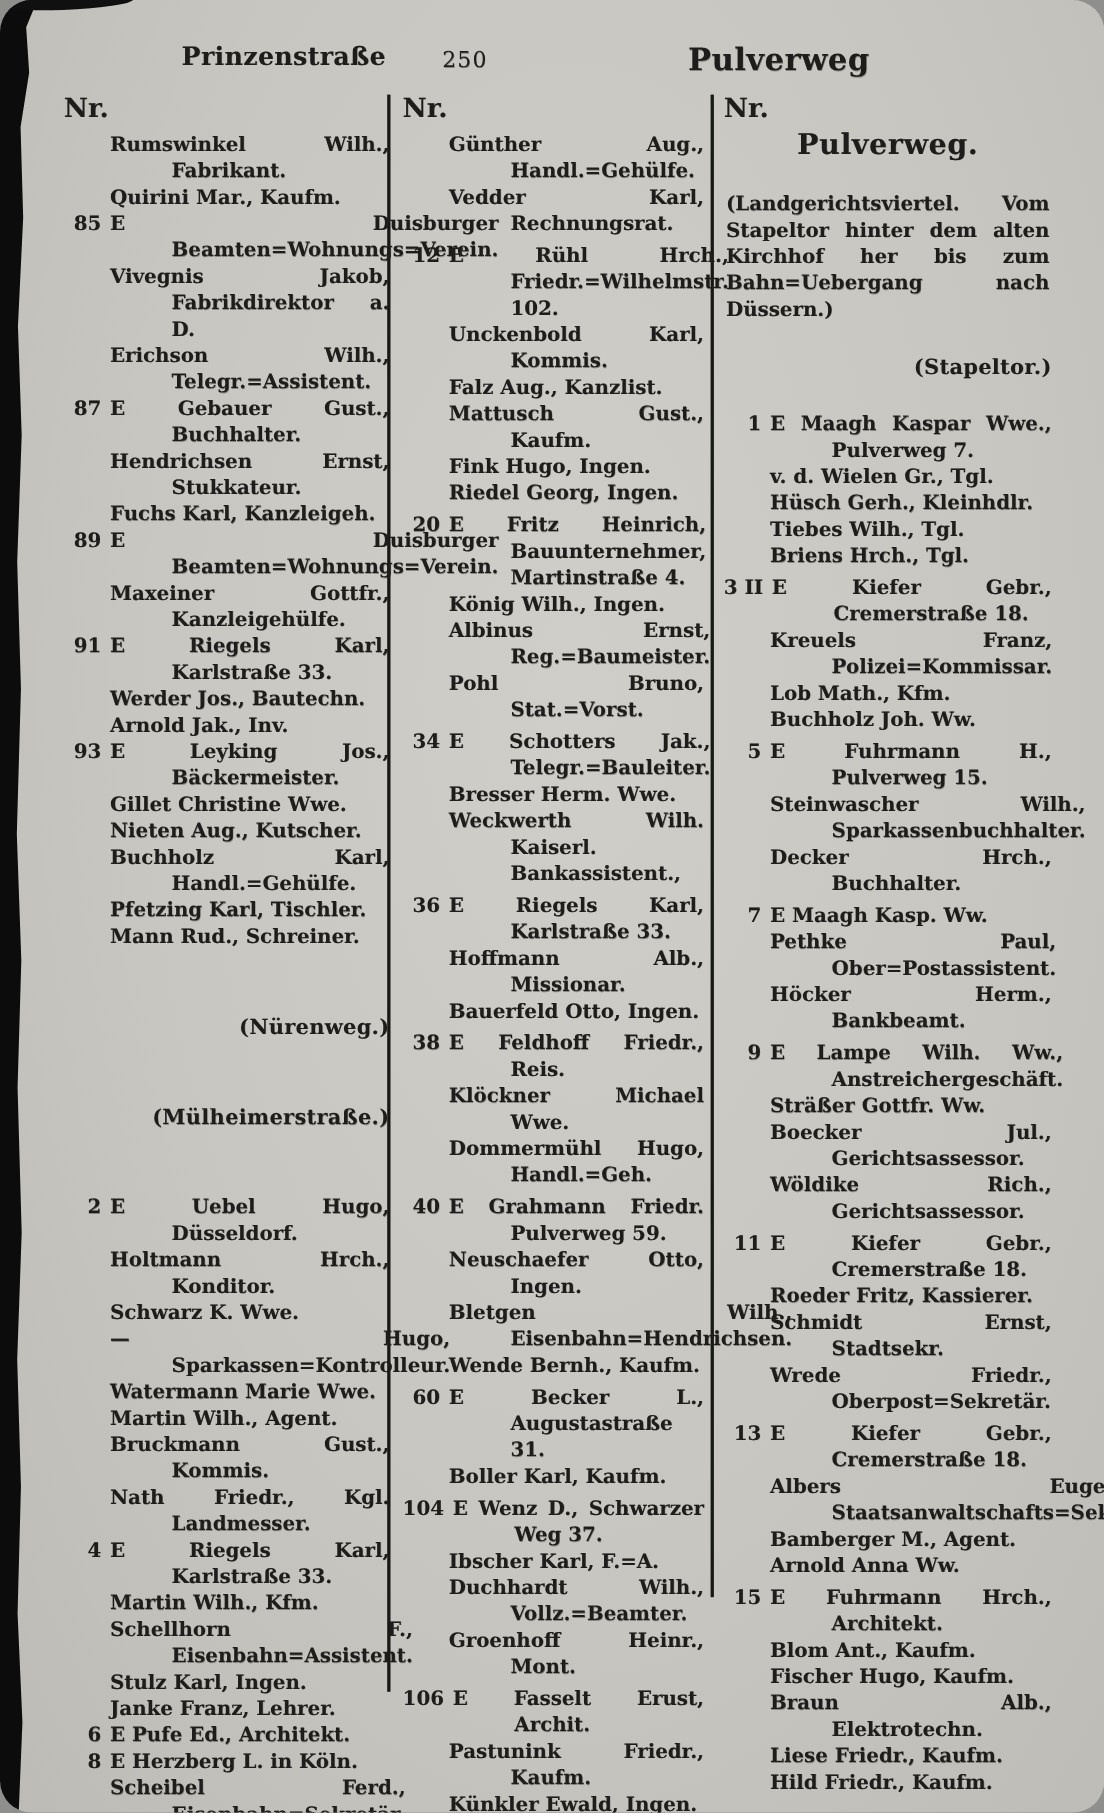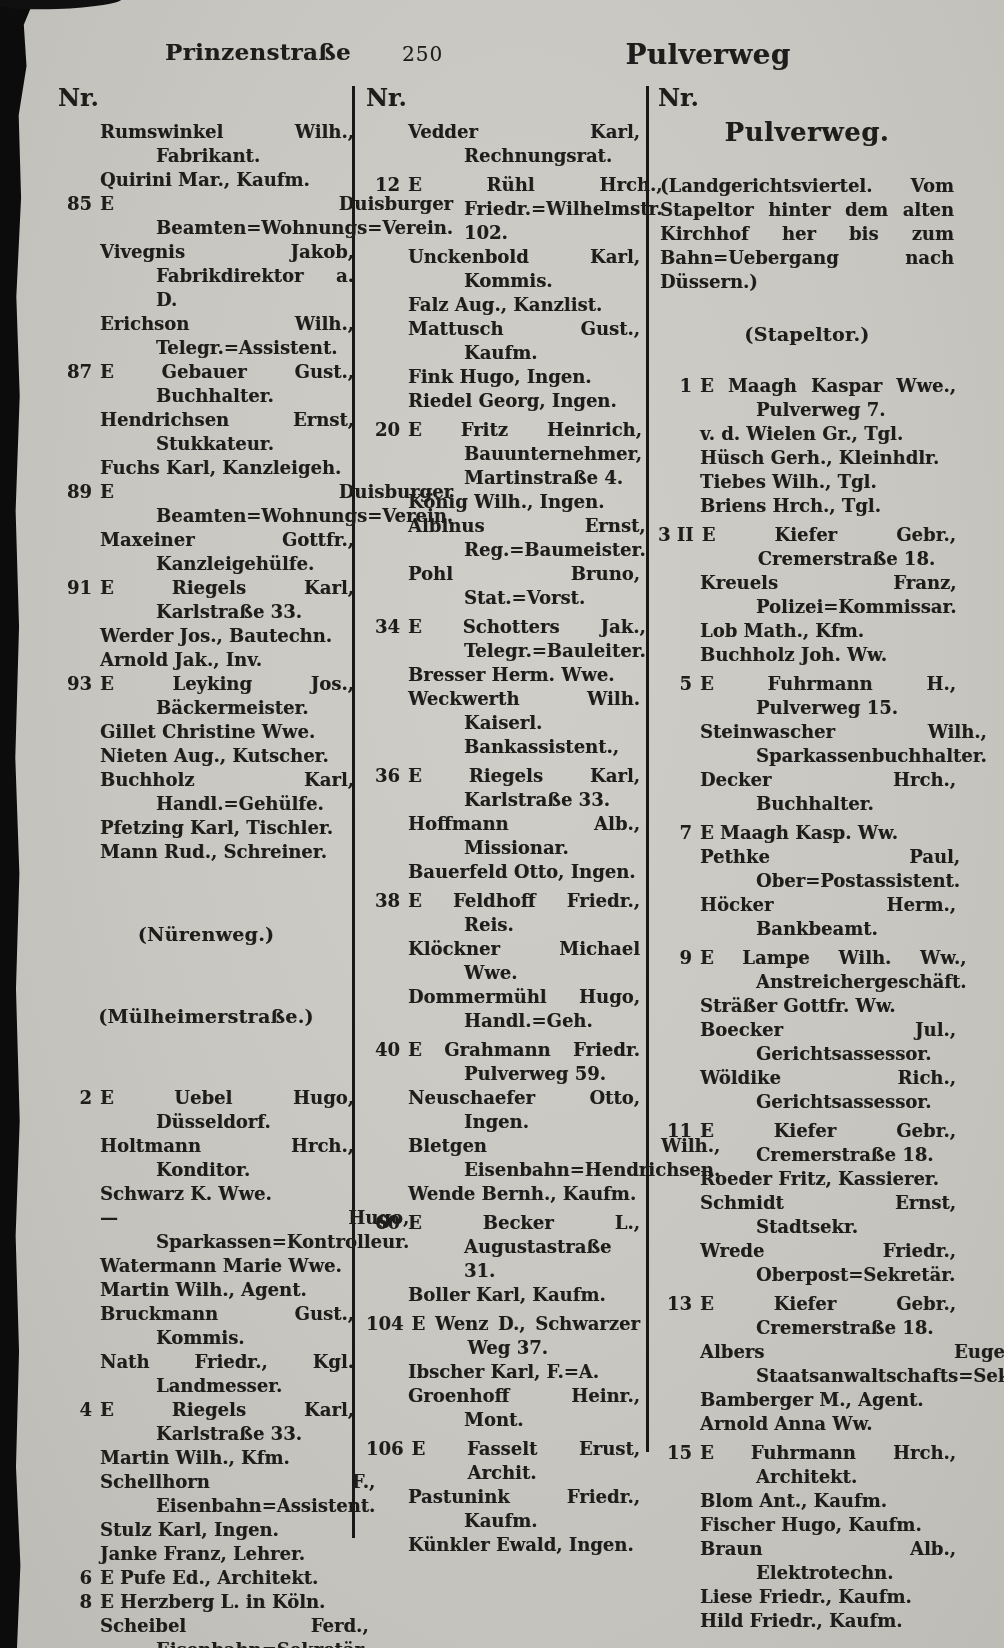--- a/index.html
+++ b/index.html
@@ -2,20 +2,21 @@
 <html style="--paper: #c7c6c1; --paper-light: #cfcec9; --ink: #1e1d1b;"><head>
 <meta charset="utf-8">
 <style>
   html,body{margin:0;padding:0;background:#8f8f8d;}
   .page{
     position:relative;width:1004px;height:1648px;overflow:hidden;
     background:radial-gradient(ellipse at 52% 38%, var(--paper-light,#cfcec9) 0%, var(--paper,#c7c6c1) 55%, #bcbbb6 100%);
     font-family:"DejaVu Serif", serif;
     color:var(--ink,#1e1d1b);
     text-shadow:0.4px 0.4px 0.3px rgba(30,28,25,0.38);
+    border-radius:29px;
   }
   
   .gutter{
     position:absolute;left:0;top:0;bottom:0;width:34px;background:#0c0c0c;
     clip-path:polygon(0 0,100% 0,70% 1.5%,78% 4%,55% 7%,62% 12%,48% 18%,58% 24%,46% 31%,56% 38%,45% 46%,57% 53%,47% 60%,58% 68%,46% 75%,56% 82%,47% 89%,60% 95%,50% 100%,0 100%);
   }
   .smudge{position:absolute;left:-8px;top:-7px;width:130px;height:16px;background:#101010;border-radius:50%;transform:rotate(-2deg);}
   .divider{position:absolute;width:2.5px;background:#181816;}
   .d1{left:352px;top:86px;height:1452px;}
   .d2{left:646px;top:86px;height:1366px;}
@@ -26,21 +27,21 @@
   
   .col{position:absolute;top:86px;font-size:18px;line-height:24px;font-weight:700;}
   .col1{left:58px;width:296px;}
   .col2{left:366px;width:274px;}
   .col3{left:658px;width:298px;}
   .nr{margin-bottom:10px;font-size:24px;}
   .entry{display:flex;}
   .num{flex:0 0 42px;text-align:right;padding-right:8px;box-sizing:border-box;white-space:nowrap;}
   .etext{flex:1;padding-left:56px;text-indent:-56px;text-align:justify;}
   .col2 .has-num,.col3 .has-num{margin-top:5px;}
-  .section{text-align:center;margin:28px 0;font-size:19px;letter-spacing:.3px;}
+  .section{text-align:right;margin:28px 0;font-size:19px;letter-spacing:.3px;}
   .col1 .section{margin:58px 0;}
   .street-heading{text-align:center;font-size:26px;margin:10px 0 30px;letter-spacing:.5px;}
   .note{text-align:justify;margin:0 2px 14px;}
 </style>
 </head>
 <body>
 
 <div class="page">
   <div class="gutter"></div>
   <div class="smudge"></div>
@@ -202,20 +203,24 @@
           <span class="etext">de la Chaux William, Stat.=Ass. a. D.</span>
         </div>
       </div>
   </section>
 
   <section class="col col2">
     <div class="nr">Nr.</div>
     <div>
         <div class="entry">
           <span class="num"></span>
+          <span class="etext">Günther Aug., Handl.=Gehülfe.</span>
+        </div>
+        <div class="entry">
+          <span class="num"></span>
           <span class="etext">Vedder Karl, Rechnungsrat.</span>
         </div>
         <div class="entry has-num">
           <span class="num">12</span>
           <span class="etext">E Rühl Hrch., Friedr.=Wilhelmstr. 102.</span>
         </div>
         <div class="entry">
           <span class="num"></span>
           <span class="etext">Unckenbold Karl, Kommis.</span>
         </div>
@@ -311,20 +316,24 @@
           <span class="num"></span>
           <span class="etext">Boller Karl, Kaufm.</span>
         </div>
         <div class="entry has-num">
           <span class="num">104</span>
           <span class="etext">E Wenz D., Schwarzer Weg 37.</span>
         </div>
         <div class="entry">
           <span class="num"></span>
           <span class="etext">Ibscher Karl, F.=A.</span>
+        </div>
+        <div class="entry">
+          <span class="num"></span>
+          <span class="etext">Duchhardt Wilh., Vollz.=Beamter.</span>
         </div>
         <div class="entry">
           <span class="num"></span>
           <span class="etext">Groenhoff Heinr., Mont.</span>
         </div>
         <div class="entry has-num">
           <span class="num">106</span>
           <span class="etext">E Fasselt Erust, Archit.</span>
         </div>
         <div class="entry">

